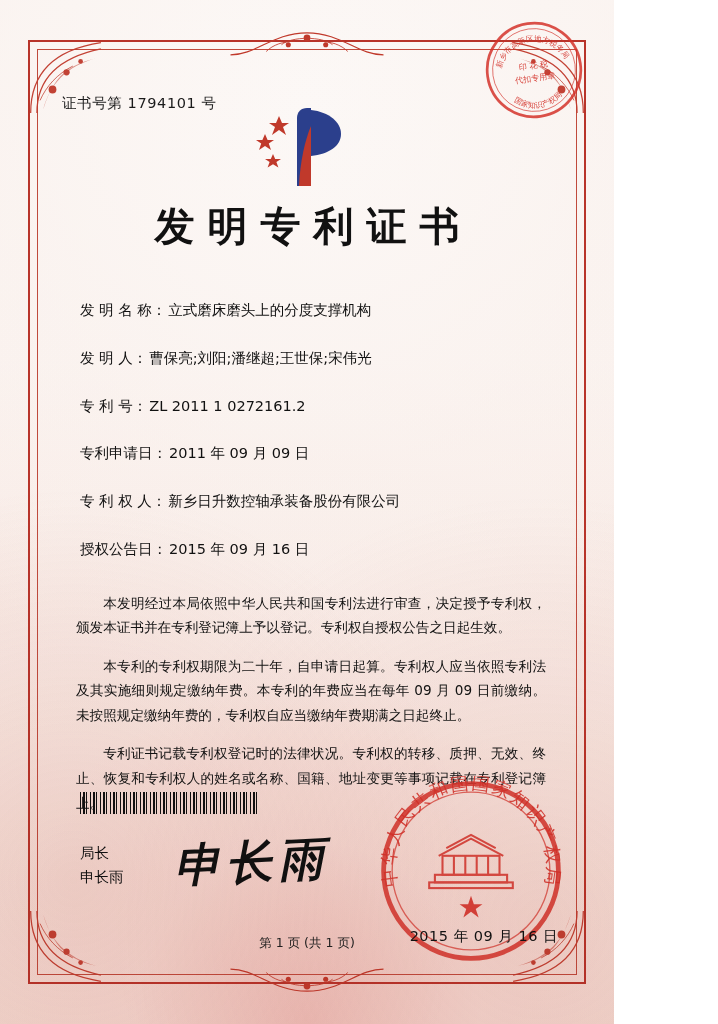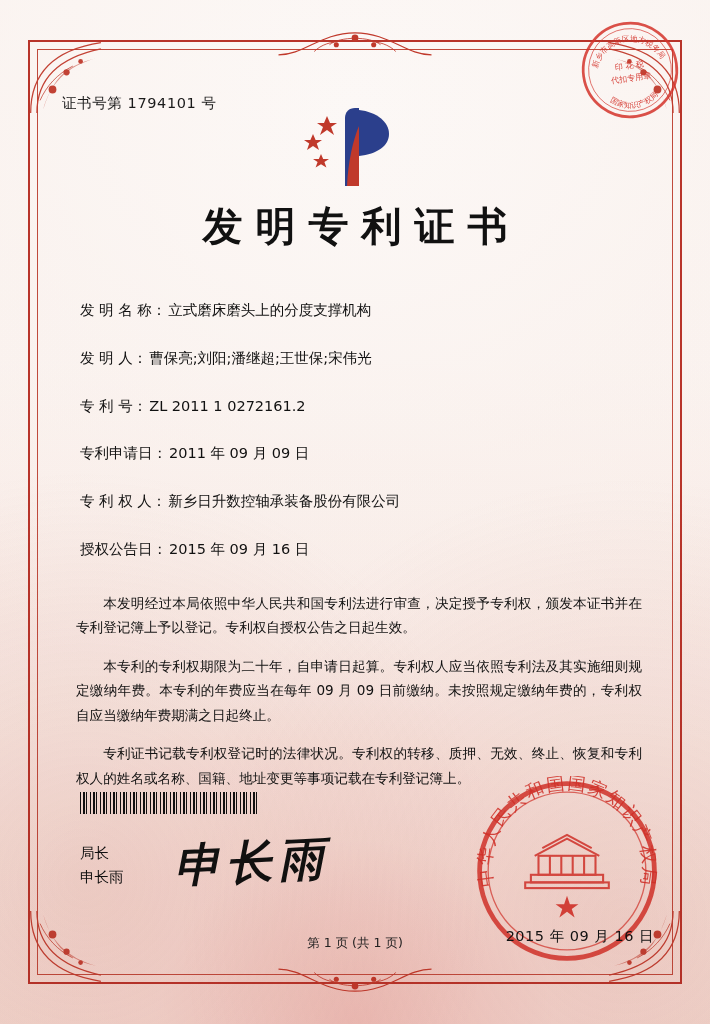--- a/index.html
+++ b/index.html
@@ -9,21 +9,21 @@
   body {
     width: 718px;
     height: 1024px;
     overflow: hidden;
     font-family: "DejaVu Sans", "Liberation Sans", sans-serif;
     background: #ffffff;
   }
 
   #certificate {
     position: relative;
-    width: 710px;
+    width: 614px;
     height: 1024px;
     background:
       radial-gradient(ellipse 70% 45% at 50% 100%, rgba(236,186,180,0.85) 0%, rgba(243,212,206,0.45) 40%, rgba(252,245,242,0.05) 75%),
       radial-gradient(ellipse 90% 60% at 50% 10%, rgba(252,248,246,1) 0%, rgba(249,240,236,0.6) 60%, rgba(245,228,222,0.25) 100%),
       linear-gradient(180deg, #fdfaf8 0%, #fcf6f3 35%, #f7e6e0 70%, #f0d2c9 100%);
     overflow: hidden;
   }
 
   
   .frame-outer {

